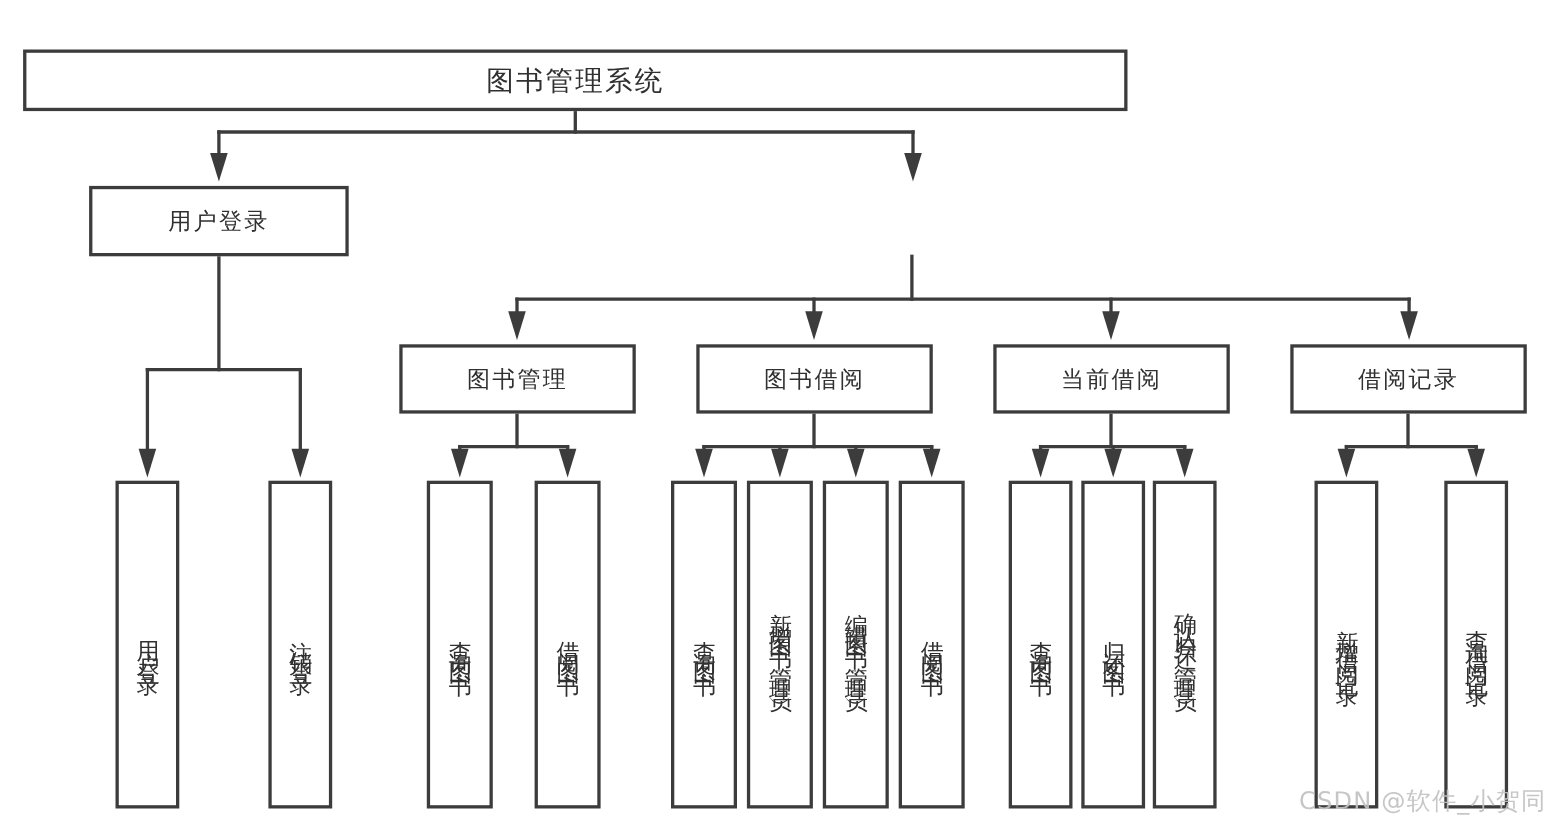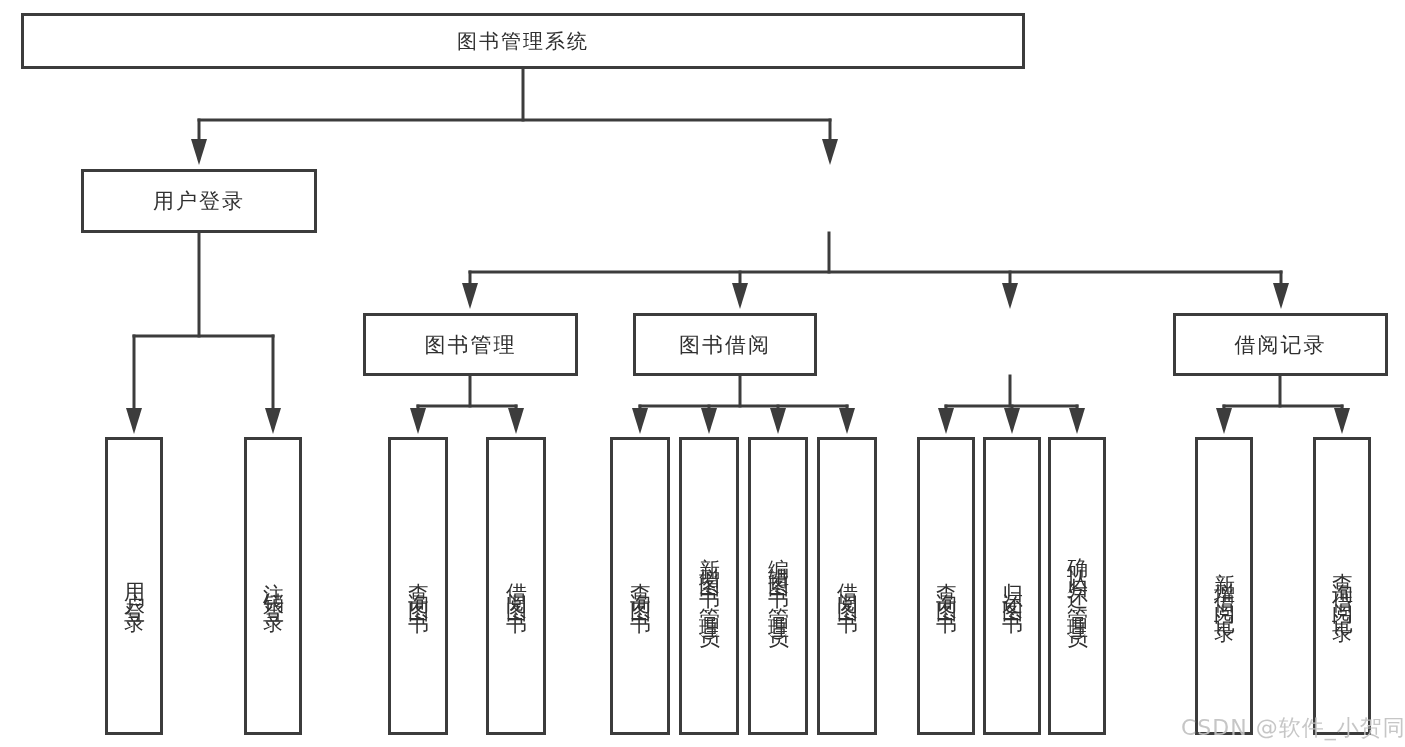--- a/index.html
+++ b/index.html
@@ -33,21 +33,21 @@
     justify-content: center;
     color: var(--text);
     z-index: 2;
   }
   .h-box {
     font-size: 21px;
     letter-spacing: 2px;
     text-align: center;
     white-space: nowrap;
   }
-  .root-box { font-size: 20px; }
+  .root-box { font-size: 25px; margin-top: 32px; }
   .v-box {
     writing-mode: vertical-rl;
     text-orientation: mixed;
     font-size: 21px;
     letter-spacing: 10px;
     line-height: 1;
   }
   .v-box span { display: inline; }
   #watermark {
     position: absolute;
@@ -125,22 +125,25 @@
     <span>图书管理系统</span>
   </div>
 
   <div class="box h-box" style="left:81px; top:169px; width:236px; height:64px">
     <span>用户登录</span>
   </div>
 
   <div class="box h-box" style="left:363px; top:313px; width:215px; height:63px">
     <span>图书管理</span>
   </div>
-  <div class="box h-box" style="left:633px; top:313px; width:184px; height:63px">
+  <div class="box h-box" style="left:633px; top:313px; width:215px; height:63px">
     <span>图书借阅</span>
+  </div>
+  <div class="box h-box" style="left:903px; top:313px; width:215px; height:63px">
+    <span>当前借阅</span>
   </div>
   <div class="box h-box" style="left:1173px; top:313px; width:215px; height:63px">
     <span>借阅记录</span>
   </div>
 
   <div class="box v-box" style="left:105px; top:437px; width:58px; height:298px">
     <span>用户登录</span>
   </div>
   <div class="box v-box" style="left:244px; top:437px; width:58px; height:298px">
     <span>注销登录</span>

